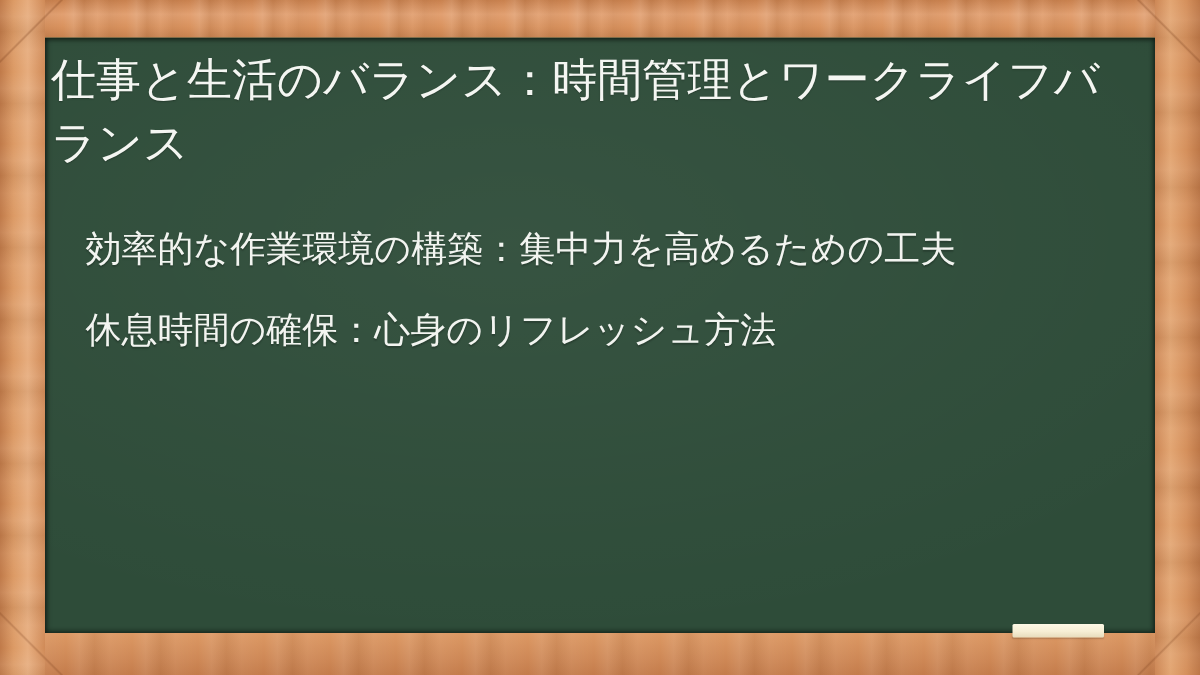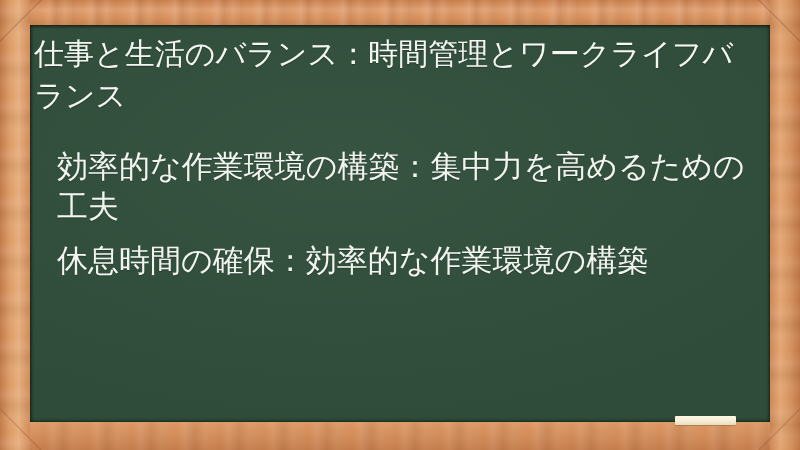--- a/index.html
+++ b/index.html
@@ -151,21 +151,21 @@
     left: 27px;
     top: 122px;
     width: 690px;
     margin: 0;
     padding: 0;
     list-style: none;
   }
 
   .bullets li {
     color: #f2f4f0;
-    font-size: 31px;
+    font-size: 24px;
     font-weight: 400;
     line-height: 40px;
     margin: 0 0 14px 0;
     text-shadow: 0 1px 1px rgba(0,0,0,0.22);
   }
   .bullets li:last-child { margin-bottom: 0; }
 
   
   .chalk {
     position: absolute;
@@ -194,21 +194,21 @@
     <div class="mitre br"></div>
   </div>
 
   <div class="board">
     <div class="board-inner">
 
       <h1 class="title">仕事と生活のバランス：時間管理とワークライフバランス</h1>
 
       <ul class="bullets">
         <li>効率的な作業環境の構築：集中力を高めるための工夫</li>
-        <li>休息時間の確保：効率的な作業環境の構築</li>
+        <li>休息時間の確保：心身のリフレッシュ方法</li>
       </ul>
 
     </div>
   </div>
 
   <div class="chalk"></div>
 
 </div>
 
 </body></html>

